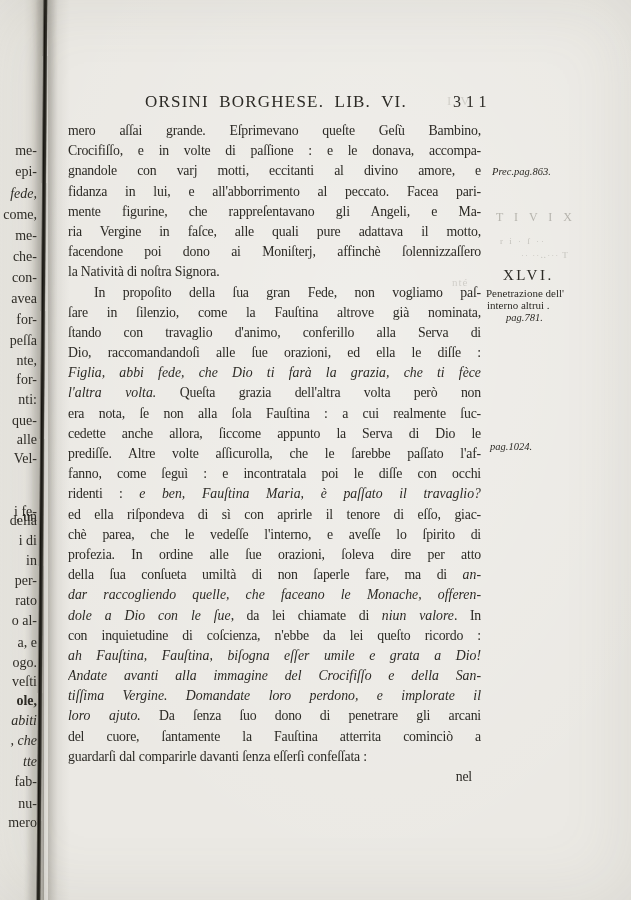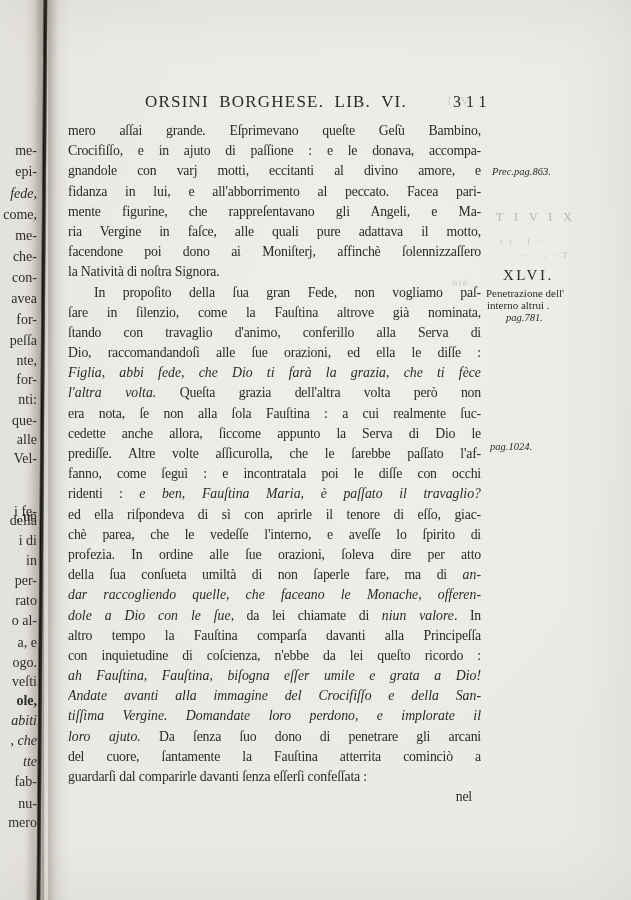--- a/index.html
+++ b/index.html
@@ -96,21 +96,21 @@
       <div class="frag" style="top: 774px;">fab-</div>
       <div class="frag" style="top: 796px;">nu-</div>
       <div class="frag" style="top: 815px;">mero</div>
     </div>
 
   <span class="rh-title">ORSINI BORGHESE. LIB. VI.</span>
   <span class="rh-num">311</span>
 
   <div class="text-block">
       <div class="bline"><span>mero aſſai grande. Eſprimevano queſte Geſù Bambino,</span></div>
-      <div class="bline"><span>Crocifiſſo, e in ajuto di paſſione : e le donava, accompa-</span></div>
+      <div class="bline"><span>Crocifiſſo, e in volte di paſſione : e le donava, accompa-</span></div>
       <div class="bline"><span>gnandole con varj motti, eccitanti al divino amore, e</span></div>
       <div class="bline"><span>fidanza in lui, e all'abborrimento al peccato. Facea pari-</span></div>
       <div class="bline"><span>mente figurine, che rappreſentavano gli Angeli, e Ma-</span></div>
       <div class="bline"><span>ria Vergine in faſce, alle quali pure adattava il motto,</span></div>
       <div class="bline"><span>facendone poi dono ai Moniſterj, affinchè ſolennizzaſſero</span></div>
       <div class="bline last"><span>la Natività di noſtra Signora.</span></div>
       <div class="bline ind"><span>In propoſito della ſua gran Fede, non vogliamo paſ-</span></div>
       <div class="bline"><span>ſare in ſilenzio, come la Fauſtina altrove già nominata,</span></div>
       <div class="bline"><span>ſtando con travaglio d'animo, conferillo alla Serva di</span></div>
       <div class="bline"><span>Dio, raccomandandoſi alle ſue orazioni, ed ella le diſſe :</span></div>
@@ -120,21 +120,20 @@
       <div class="bline"><span>cedette anche allora, ſiccome appunto la Serva di Dio le</span></div>
       <div class="bline"><span>prediſſe. Altre volte aſſicurolla, che le ſarebbe paſſato l'af-</span></div>
       <div class="bline"><span>fanno, come ſeguì : e incontratala poi le diſſe con occhi</span></div>
       <div class="bline"><span>ridenti : </span><span class="it">e ben, Fauſtina Maria, è paſſato il travaglio?</span></div>
       <div class="bline"><span>ed ella riſpondeva di sì con aprirle il tenore di eſſo, giac-</span></div>
       <div class="bline"><span>chè parea, che le vedeſſe l'interno, e aveſſe lo ſpirito di</span></div>
       <div class="bline"><span>profezia. In ordine alle ſue orazioni, ſoleva dire per atto</span></div>
       <div class="bline"><span>della ſua conſueta umiltà di non ſaperle fare, ma di </span><span class="it">an-</span></div>
       <div class="bline"><span class="it">dar raccogliendo quelle, che faceano le Monache, offeren-</span></div>
       <div class="bline"><span class="it">dole a Dio con le ſue</span><span>, da lei chiamate di </span><span class="it">niun valore</span><span>. In</span></div>
-      <div class="bline"><span>altro tempo la Fauſtina comparſa davanti alla Principeſſa</span></div>
       <div class="bline"><span>con inquietudine di coſcienza, n'ebbe da lei queſto ricordo :</span></div>
       <div class="bline"><span class="it">ah Fauſtina, Fauſtina, biſogna eſſer umile e grata a Dio!</span></div>
       <div class="bline"><span class="it">Andate avanti alla immagine del Crocifiſſo e della San-</span></div>
       <div class="bline"><span class="it">tiſſima Vergine. Domandate loro perdono, e implorate il</span></div>
       <div class="bline"><span class="it">loro ajuto.</span><span> Da ſenza ſuo dono di penetrare gli arcani</span></div>
       <div class="bline"><span>del cuore, ſantamente la Fauſtina atterrita cominciò a</span></div>
       <div class="bline last"><span>guardarſi dal comparirle davanti ſenza eſſerſi confeſſata :</span></div>
       <div class="bline last cw"><span>nel</span></div>
     </div>
 

